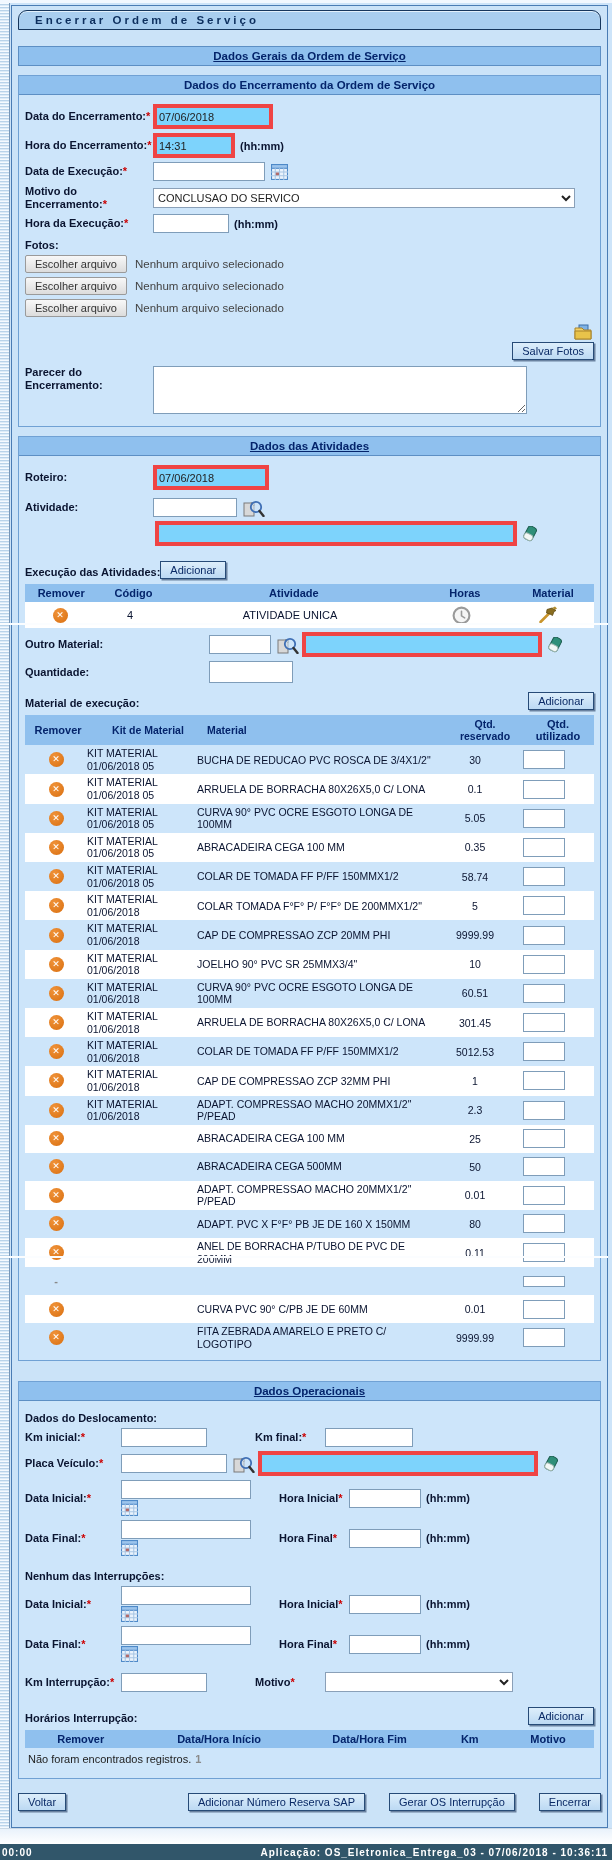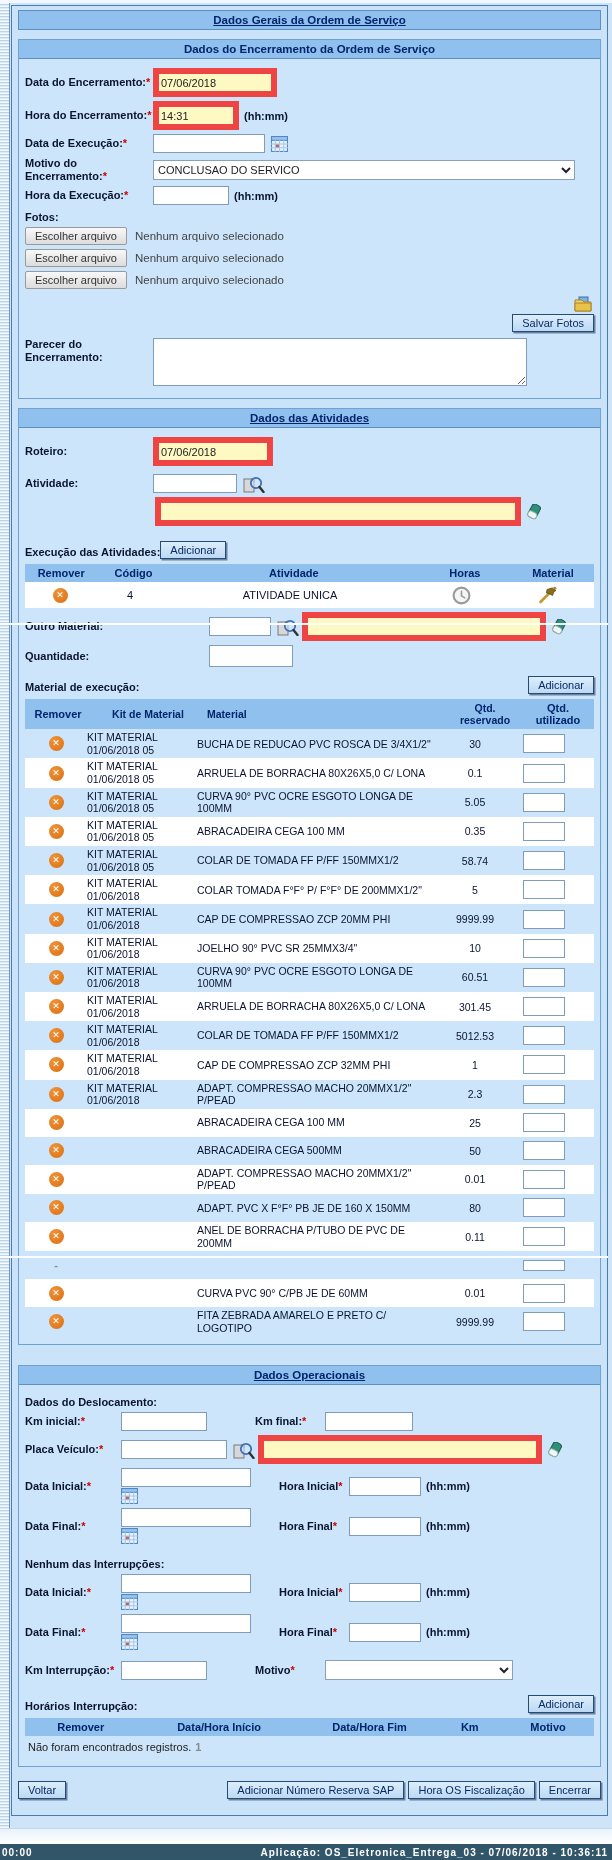--- a/index.html
+++ b/index.html
@@ -17,21 +17,21 @@
   .bar.link u{text-decoration:underline;}
   .box{border:1px solid #70a1d4;background:#cde5fa;margin-bottom:9px;}
   .box .bar{border:none;border-bottom:1px solid #5d8fc4;}
   .box-inner{padding:5px 6px 8px 6px;}
 
   .frow{display:flex;align-items:center;margin:4px 0;}
   .lbl{width:128px;flex:none;font-weight:bold;font-size:11px;line-height:1.15;}
   .req{color:#cc0000;font-weight:bold;}
   .suffix{font-weight:bold;margin-left:5px;}
   input[type=text]{height:17px;border:1px solid #7f9db9;font-size:11px;padding:0 2px;font-family:inherit;background:#fff;}
-  input.ro{background:#fef9c3;border:6px solid #ef4444;color:#222;}
+  input.ro{background:#7dd3fc;border:4px solid #ef4444;color:#222;}
   textarea{border:1px solid #7f9db9;font-family:inherit;font-size:11px;resize:both;}
   select{height:20px;border:1px solid #8aa0b8;font-size:11px;font-family:inherit;background:#fff;color:#222;width:100%;}
   .filebtn{background:linear-gradient(#f8f8f8,#dcdcdc);border:1px solid #9a9a9a;border-radius:2px;font-size:11px;color:#333;padding:2px 9px;margin-right:8px;}
   .filestatus{color:#444;font-size:11.5px;}
   .btn{background:linear-gradient(#ddeefb,#bcd9f3);border:1px solid #274b77;color:#0a2a66;font-size:11px;padding:2px 9px;box-shadow:1.5px 1.5px 0 rgba(25,50,85,.55);font-family:inherit;}
   .rightalign{display:flex;justify-content:flex-end;margin:4px 0;}
 
   
   .thead{display:flex;background:#8fc0ee;font-weight:bold;color:#04246b;align-items:center;}
   .thead>div{padding:3px 2px;text-align:center;}
@@ -118,20 +118,21 @@
   </defs>
 </svg>
 
 <div id="page">
   <div class="edge-stripe"></div>
   <div class="seam" style="top:620px"></div>
   <div class="seam" style="top:1253px"></div>
 
   <div id="main">
 
+    <div class="title-tab">Encerrar Ordem de Serviço</div>
 
     <div class="bar link" style="margin-bottom:9px"><u>Dados Gerais da Ordem de Serviço</u></div>
 
     <div class="box">
       <div class="bar">Dados do Encerramento da Ordem de Serviço</div>
       <div class="box-inner">
         <div class="frow">
           <span class="lbl"><span>Data do Encerramento:</span><span class="req">*</span></span>
           <input type="text" class="ro" style="width: 108px;" readonly="" value="07/06/2018">
         </div>
@@ -516,23 +517,23 @@
           </div>
           <div class="empty-row">
             <span>Não foram encontrados registros.</span><span class="pagenum">1</span>
           </div>
         </div>
       </div>
     </div>
 
     <div class="frow" style="margin-top:14px;justify-content:space-between">
       <button class="btn">Voltar</button>
-      <span style="display:flex;gap:4px">
+      <span style="display:flex;gap:24px">
         <button class="btn">Adicionar Número Reserva SAP</button>
-        <button class="btn">Hora OS Fiscalização</button>
+        <button class="btn">Gerar OS Interrupção</button>
         <button class="btn">Encerrar</button>
       </span>
     </div>
   </div>
 
   <div id="prefooter"></div>
   <div id="footer">
     <span>00:00</span>
     <span>Aplicação: OS_Eletronica_Entrega_03 - 07/06/2018 - 10:36:11</span>
   </div>

